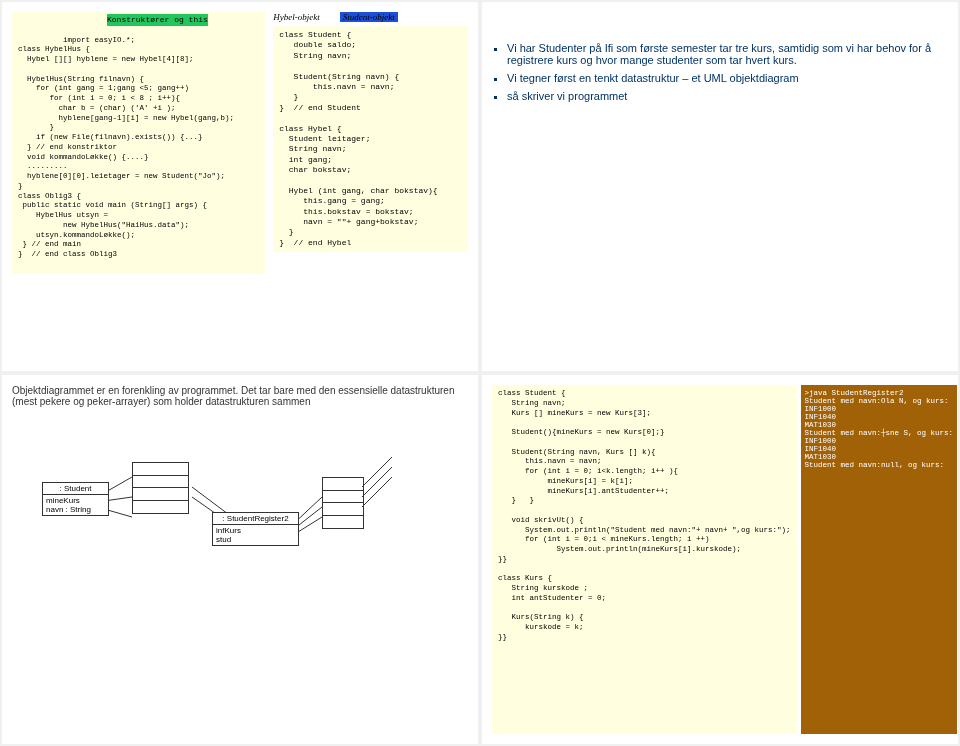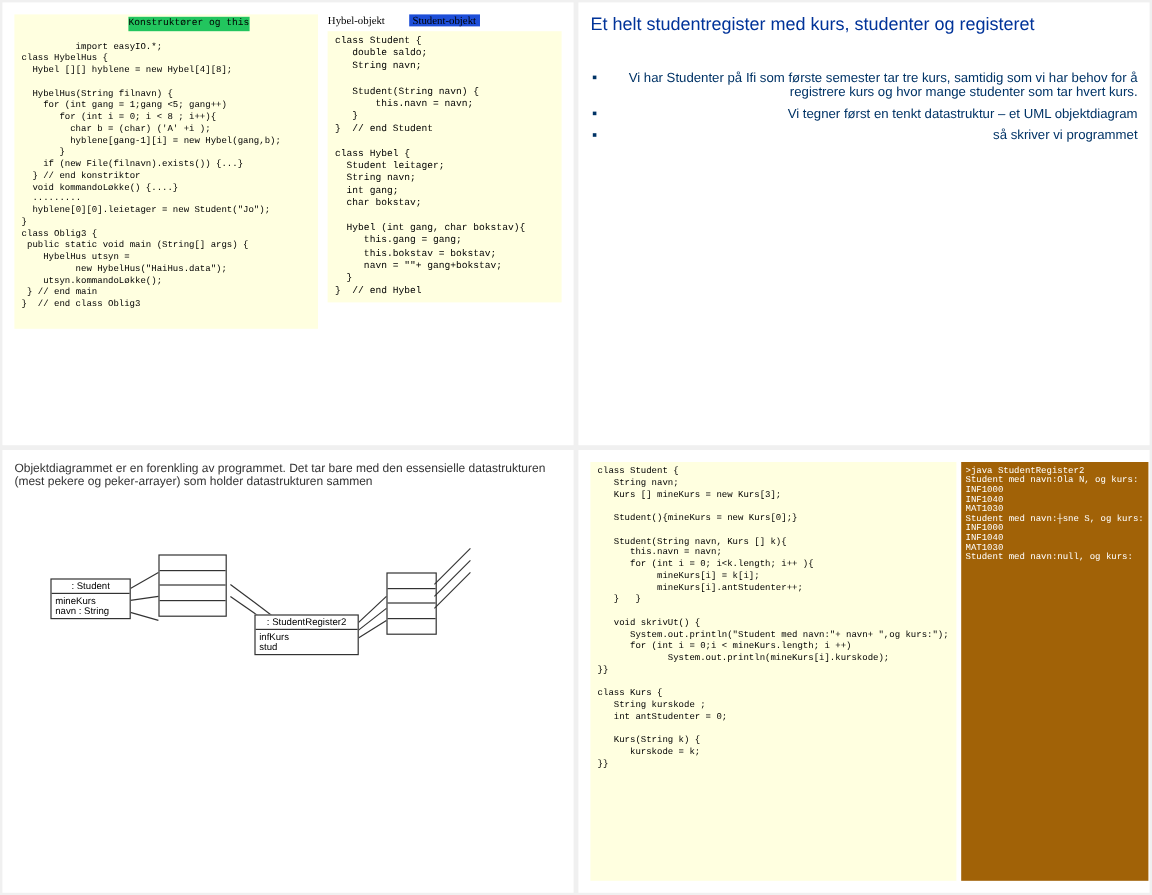--- a/index.html
+++ b/index.html
@@ -54,25 +54,25 @@
     font-family: Arial, sans-serif;
   }
   .bullet-list {
     font-size: 11px;
     color: #333;
     padding-left: 15px;
   }
   .bullet-list li {
     margin-bottom: 6px;
     color: #003366;
-    text-align: right;
   }
   .label {
     font-family: "Times New Roman", serif;
     font-size: 9px;
+    font-style: italic;
   }
   .uml-box {
     border: 1px solid #333;
     background: white;
     font-size: 8px;
     font-family: Arial, sans-serif;
   }
   .uml-title {
     border-bottom: 1px solid #333;
     padding: 1px 3px;
@@ -168,21 +168,20 @@
      this.gang = gang;
      this.bokstav = bokstav;
      navn = ""+ gang+bokstav;
   }
 }  // end Hybel</div>
       </div>
     </div>
   </div>
 
   <div class="slide">
-    <div class="title-blue">Et helt studentregister med kurs, studenter og registeret</div>
     <ul class="bullet-list" style="margin-top:30px; list-style:square;">
       <li>Vi har Studenter på Ifi som første semester tar tre kurs, samtidig som vi har behov for å registrere kurs og hvor mange studenter som tar hvert kurs.</li>
       <li>
         <span>Vi tegner først en tenkt datastruktur – et UML objektdiagram</span>
       </li>
       <li>så skriver vi programmet</li>
     </ul>
   </div>
 </div>
 

